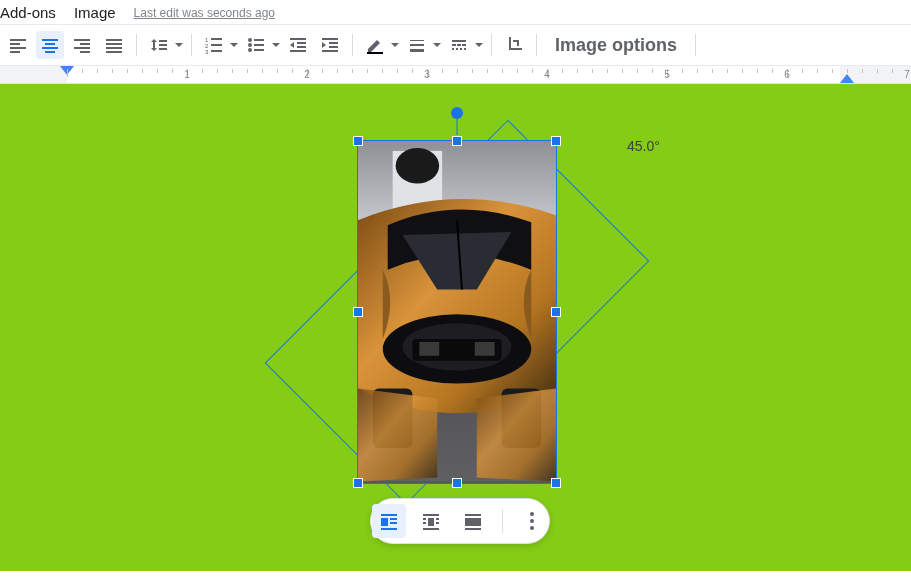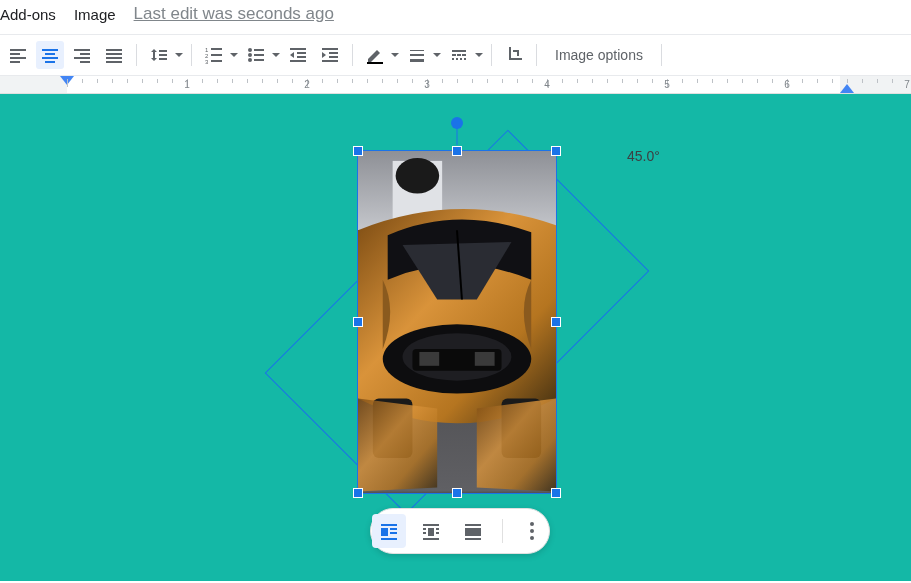--- a/index.html
+++ b/index.html
@@ -10,30 +10,30 @@
     font-size: 14px;
     color: #202124;
     background: #fff;
     overflow: hidden;
     position: relative;
   }
   .menubar {
     display: flex;
     align-items: center;
     gap: 18px;
-    padding: 4px 0 10px 0;
+    padding: 4px 0 3px 0;
     border-bottom: 1px solid #e8eaed;
   }
   .menubar .menu {
     font-size: 15px;
     color: #202124;
     cursor: pointer;
   }
   .menubar .edit-status {
-    font-size: 17px;
+    font-size: 12px;
     color: #80868b;
     text-decoration: underline;
     cursor: pointer;
   }
   .toolbar {
     display: flex;
     align-items: center;
     gap: 4px;
     padding: 6px 4px;
     border-bottom: 1px solid #e8eaed;
@@ -68,24 +68,25 @@
     border-top: 4px solid #5f6368;
     border-left: 4px solid transparent;
     border-right: 4px solid transparent;
     margin-left: 2px;
   }
   .tb-text {
     padding: 0 10px;
     height: 28px;
     display: flex;
     align-items: center;
-    font-size: 14px;
+    font-size: 18px;
     color: #5f6368;
     border-radius: 3px;
     cursor: pointer;
+    font-weight: bold;
   }
   .ruler {
     height: 18px;
     position: relative;
     background: #fff;
     border-bottom: 1px solid #e0e0e0;
     font-size: 10px;
     color: #80868b;
     user-select: none;
   }
@@ -112,21 +113,21 @@
     width: 0; height: 0;
     border-left: 7px solid transparent;
     border-right: 7px solid transparent;
   }
   .ruler .indent.down { border-top: 9px solid #4285f4; top: 0; }
   .ruler .indent.up { border-bottom: 9px solid #4285f4; bottom: 0; }
   .canvas {
     position: relative;
     width: 100%;
     height: calc(100% - 96px);
-    background: #14b8a6;
+    background: #84cc16;
     text-align: center;
   }
   .img-box {
     position: absolute;
     left: 357px;
     top: 56px;
     width: 200px;
     height: 344px;
     background: linear-gradient(180deg, #4a4c50 0%, #a8a8ac 12%, #2a2a2e 20%, #b8772e 38%, #d89438 48%, #1a1a1a 60%, #8a5a1e 72%, #2a2a2a 85%, #555 100%);
     border: 1px solid #1a73e8;

